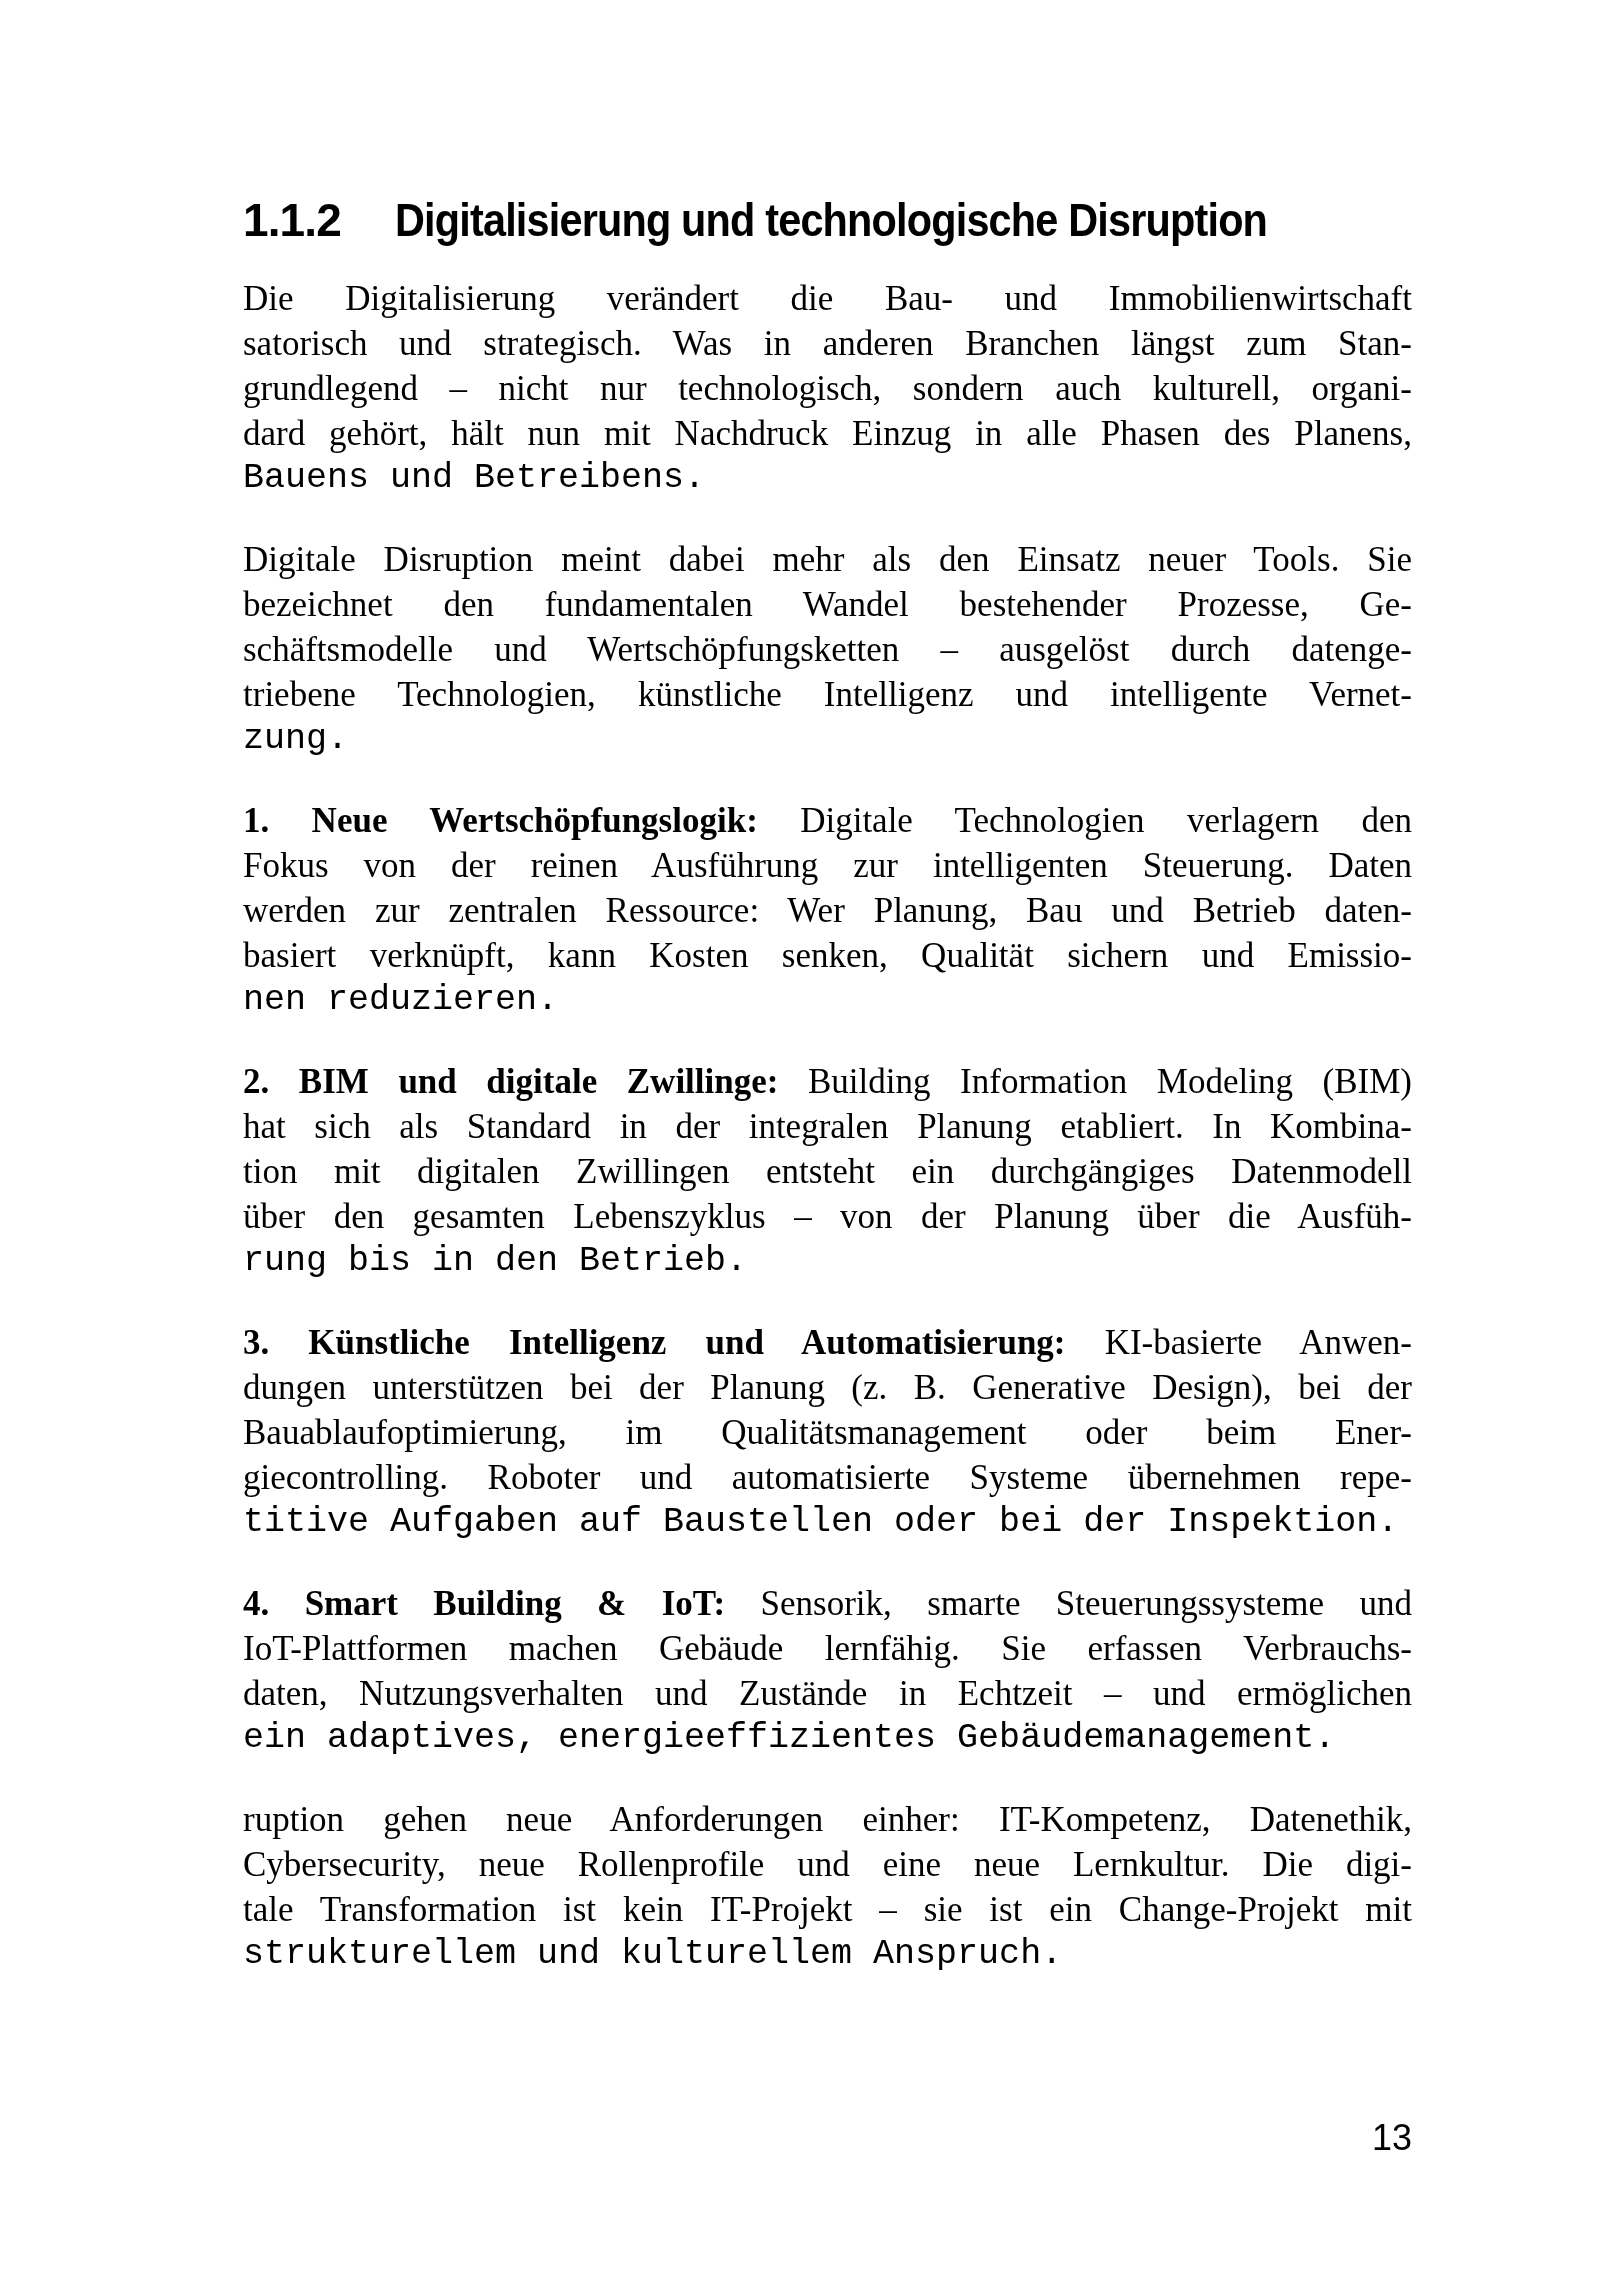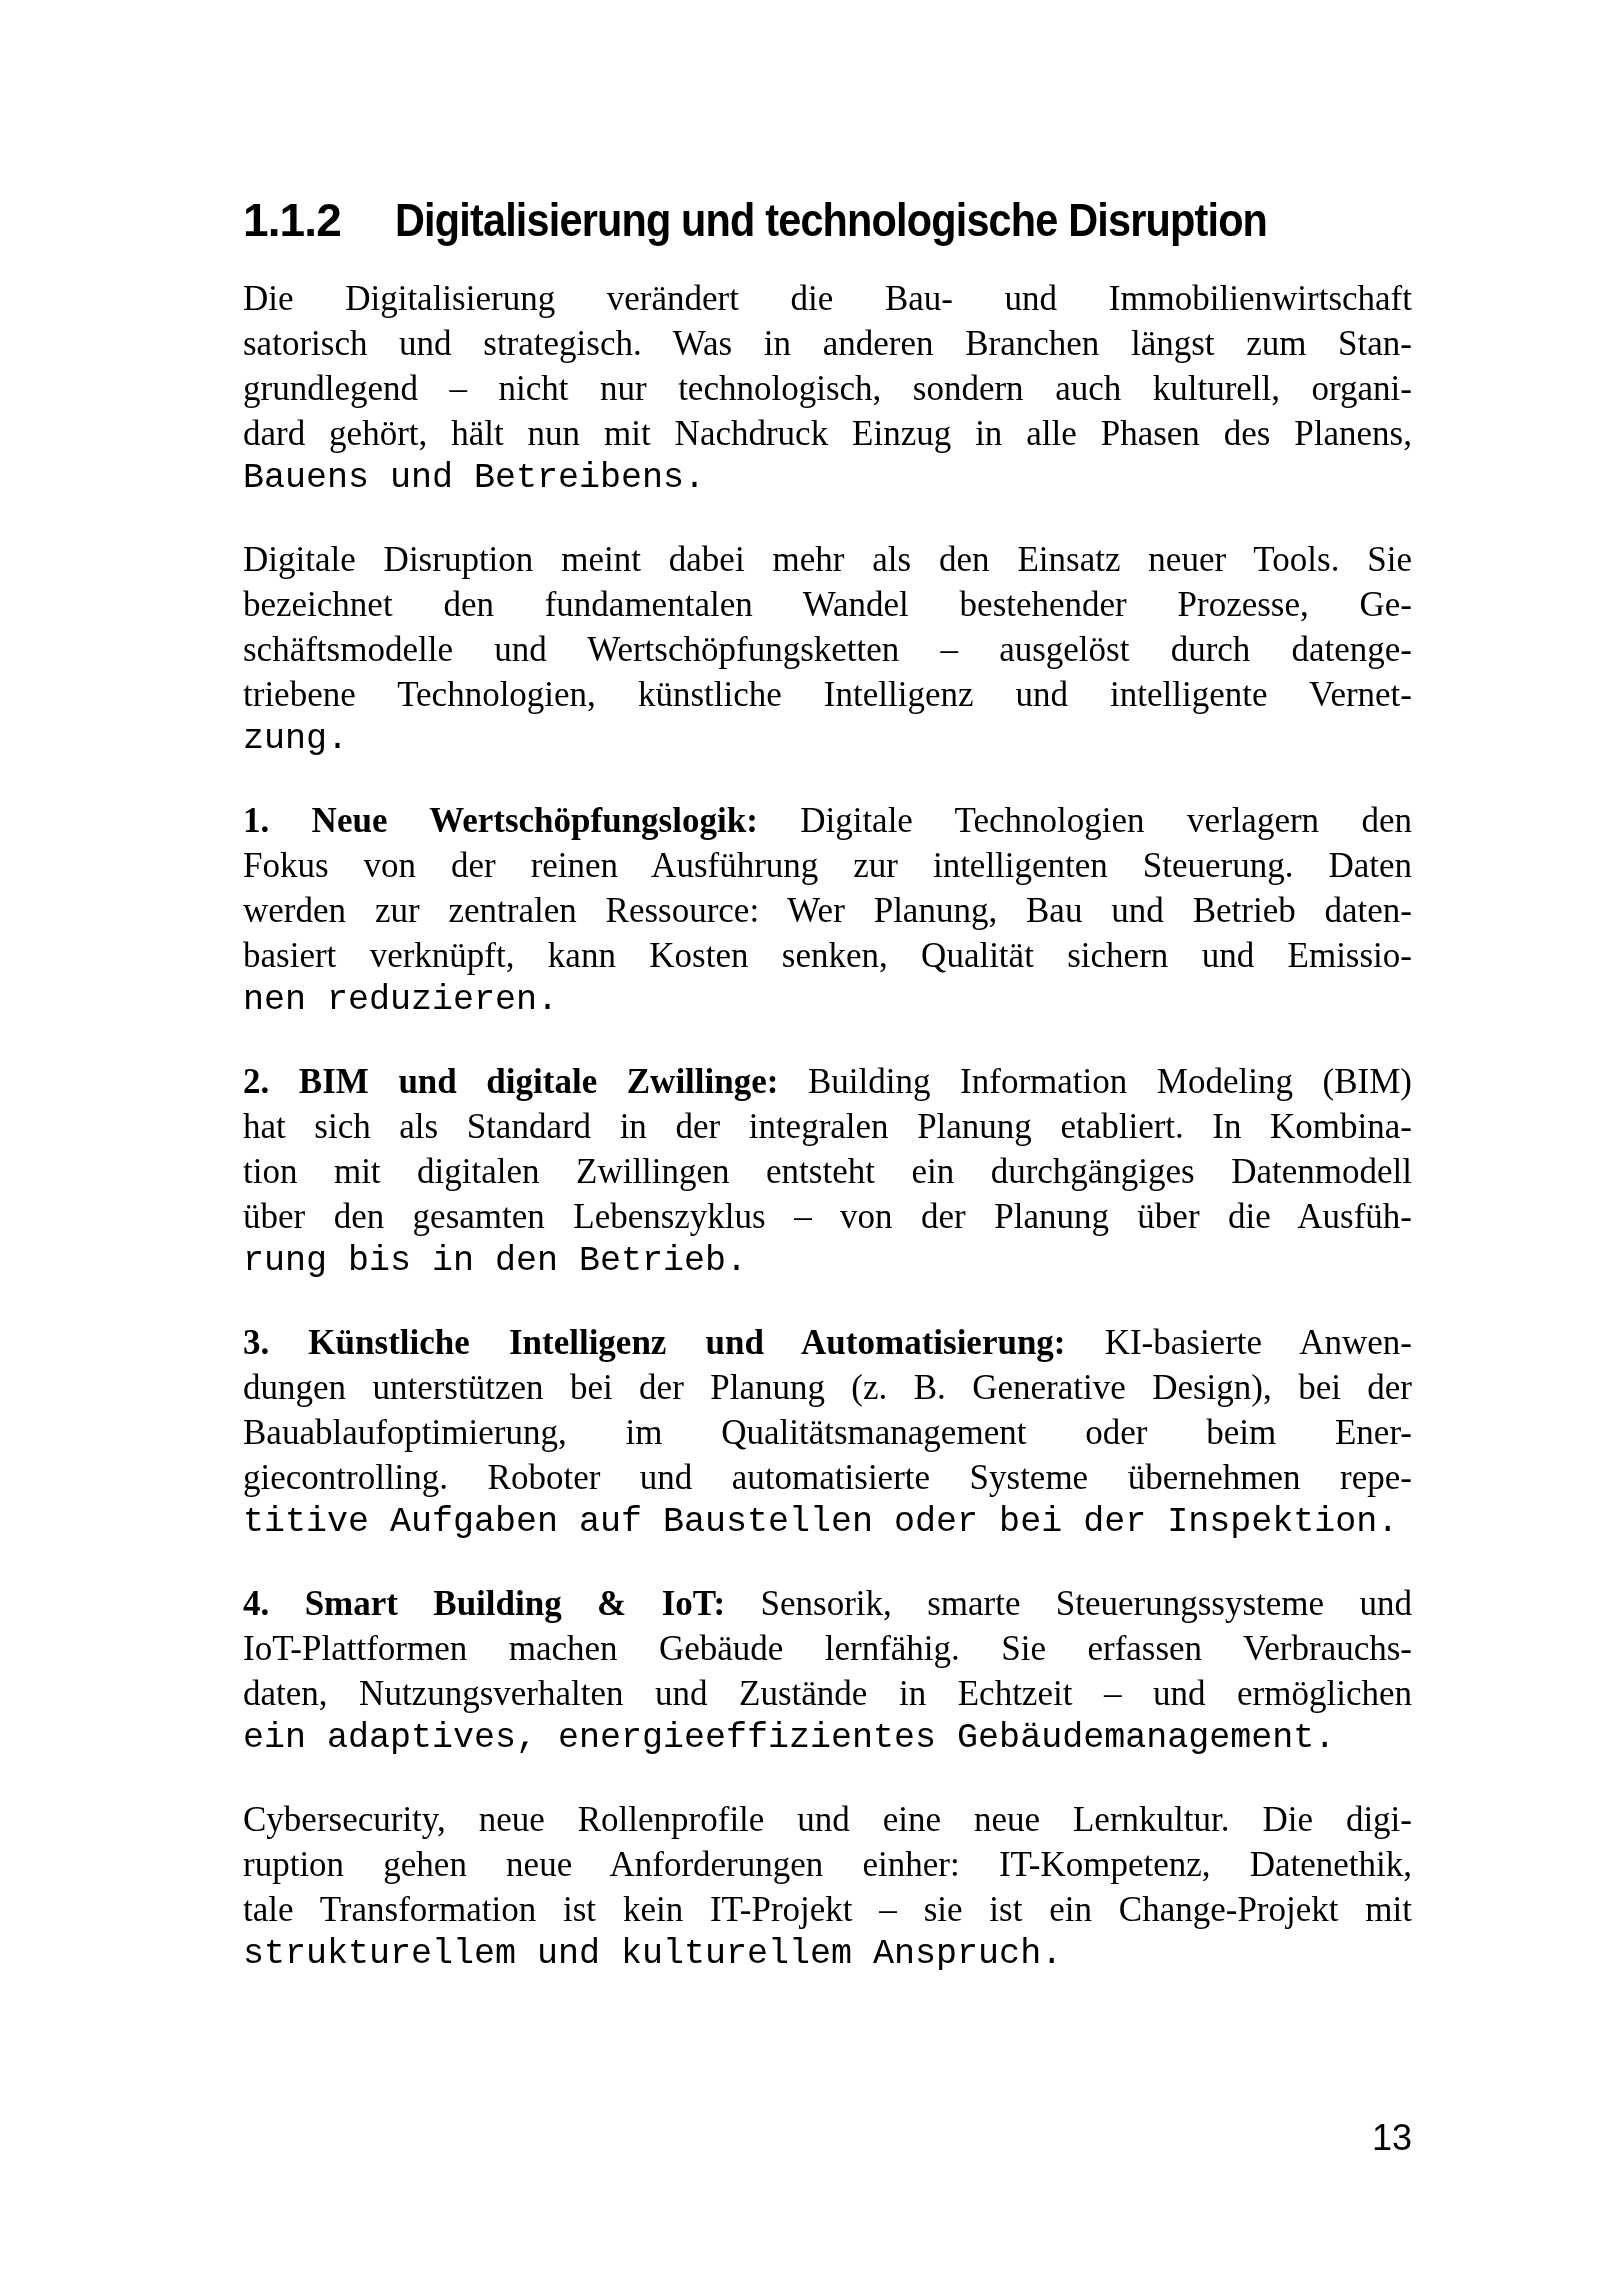--- a/index.html
+++ b/index.html
@@ -64,22 +64,22 @@
           <div class="line"><span>giecontrolling. Roboter und automatisierte Systeme übernehmen repe-</span></div>
           <div class="line last"><span>titive Aufgaben auf Baustellen oder bei der Inspektion.</span></div>
         </div>
         <div class="para">
           <div class="line"><span class="b">4. Smart Building &amp; IoT:</span><span> Sensorik, smarte Steuerungssysteme und</span></div>
           <div class="line"><span>IoT-Plattformen machen Gebäude lernfähig. Sie erfassen Verbrauchs-</span></div>
           <div class="line"><span>daten, Nutzungsverhalten und Zustände in Echtzeit – und ermöglichen</span></div>
           <div class="line last"><span>ein adaptives, energieeffizientes Gebäudemanagement.</span></div>
         </div>
         <div class="para">
+          <div class="line"><span>ruption gehen neue Anforderungen einher: IT-Kompetenz, Datenethik,</span></div>
           <div class="line"><span>Cybersecurity, neue Rollenprofile und eine neue Lernkultur. Die digi-</span></div>
-          <div class="line"><span>ruption gehen neue Anforderungen einher: IT-Kompetenz, Datenethik,</span></div>
           <div class="line"><span>tale Transformation ist kein IT-Projekt – sie ist ein Change-Projekt mit</span></div>
           <div class="line last"><span>strukturellem und kulturellem Anspruch.</span></div>
         </div>
       </div>
   </div>
   <div class="page-number">13</div>
 </div>
 
 
 </body></html>

